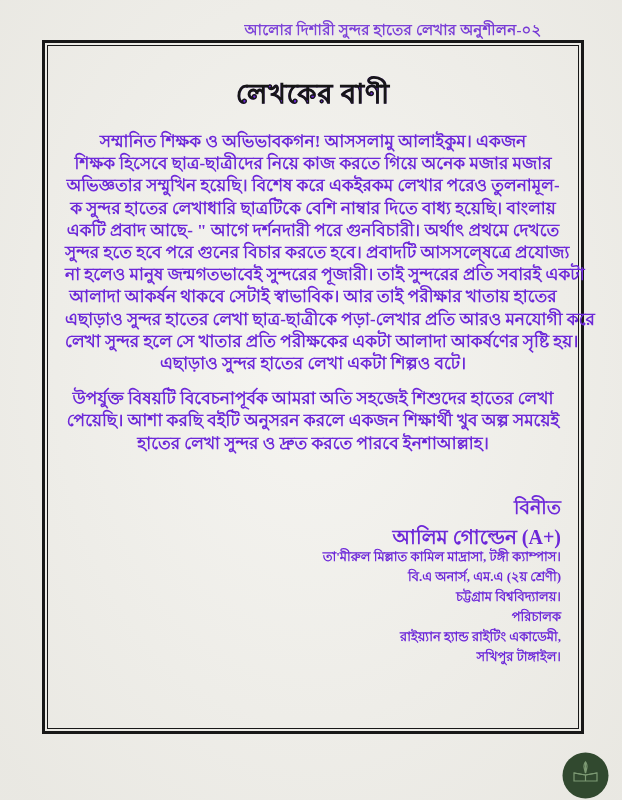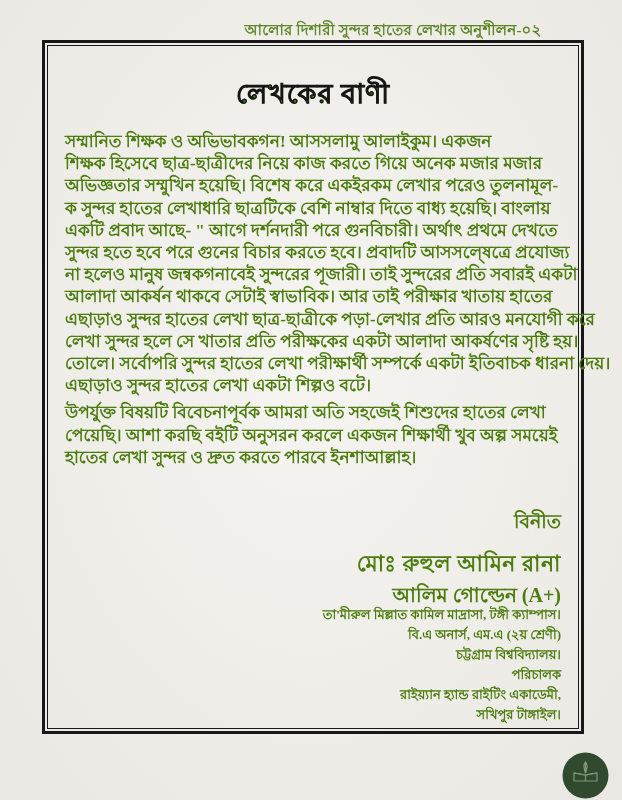--- a/index.html
+++ b/index.html
@@ -2,21 +2,21 @@
 <html><head>
 <meta charset="utf-8">
 <style>
   html, body { margin: 0; padding: 0; background: #ffffff; }
   .page {
     position: relative;
     width: 622px;
     height: 800px;
     background: #f2f1ec;
     font-family: "Liberation Serif", "DejaVu Serif", serif;
-    color: #4d7c0f;
+    color: #6d28d9;
     overflow: hidden;
   }
   
   .page::after {
     content: "";
     position: absolute; inset: 0;
     background: radial-gradient(ellipse at 50% 45%, rgba(255,255,255,0.25), rgba(120,115,100,0.07) 95%);
     pointer-events: none;
   }
   .header {
@@ -52,22 +52,22 @@
     margin-top: 30px;
     letter-spacing: 1px;
     -webkit-text-stroke: 0.5px #161616;
   }
   .body-block {
     margin-top: 13px;
     font-size: 17px;
     font-weight: bold;
     line-height: 22.2px;
   }
-  .para2 { margin-top: 5px; }
-  .line { white-space: nowrap; }
+  .para2 { margin-top: 13px; }
+  .line { white-space: nowrap; text-align: center; }
   .sig {
     text-align: right;
     font-weight: bold;
     margin-top: 38px;
   }
   .sig-salutation { font-size: 19px; }
   .sig-name { font-size: 22px; margin-top: 7px; letter-spacing: 0.5px; }
   .sig-line { font-size: 13px; line-height: 20px; }
   .sig-line.first { font-size: 20px; margin-top: 2px; }
   .badge {
@@ -91,37 +91,35 @@
       <div class="title">লেখকের বাণী</div>
 
       <div class="body-block">
         <div class="para1">
           <div class="line">সম্মানিত শিক্ষক ও অভিভাবকগন! আসসলামু আলাইকুম। একজন</div>
           <div class="line">শিক্ষক হিসেবে ছাত্র-ছাত্রীদের নিয়ে কাজ করতে গিয়ে অনেক মজার মজার</div>
           <div class="line">অভিজ্ঞতার সম্মুখিন হয়েছি। বিশেষ করে একইরকম লেখার পরেও তুলনামূল-</div>
           <div class="line">ক সুন্দর হাতের লেখাধারি ছাত্রটিকে বেশি নাম্বার দিতে বাধ্য হয়েছি। বাংলায়</div>
           <div class="line">একটি প্রবাদ আছে- " আগে দর্শনদারী পরে গুনবিচারী। অর্থাৎ প্রথমে দেখতে</div>
           <div class="line">সুন্দর হতে হবে পরে গুনের বিচার করতে হবে। প্রবাদটি আসসল্ষেত্রে প্রযোজ্য</div>
-          <div class="line">না হলেও মানুষ জন্বকগনাবেই সুন্দরের পূজারী। তাই সুন্দরের প্রতি সবারই একটা</div>
+          <div class="line">না হলেও মানুষ জন্মগতভাবেই সুন্দরের পূজারী। তাই সুন্দরের প্রতি সবারই একটা</div>
           <div class="line">আলাদা আকর্ষন থাকবে সেটাই স্বাভাবিক। আর তাই পরীক্ষার খাতায় হাতের</div>
           <div class="line">এছাড়াও সুন্দর হাতের লেখা ছাত্র-ছাত্রীকে পড়া-লেখার প্রতি আরও মনযোগী করে</div>
           <div class="line">লেখা সুন্দর হলে সে খাতার প্রতি পরীক্ষকের একটা আলাদা আকর্ষণের সৃষ্টি হয়।</div>
-          <div class="line">তোলে। সর্বোপরি সুন্দর হাতের লেখা পরীক্ষার্থী সম্পর্কে একটা ইতিবাচক ধারনা দেয়।</div>
           <div class="line">এছাড়াও সুন্দর হাতের লেখা একটা শিল্পও বটে।</div>
         </div>
         <div class="para2">
           <div class="line">উপর্যুক্ত বিষয়টি বিবেচনাপূর্বক আমরা অতি সহজেই শিশুদের হাতের লেখা</div>
           <div class="line">পেয়েছি। আশা করছি বইটি অনুসরন করলে একজন শিক্ষার্থী খুব অল্প সময়েই</div>
           <div class="line">হাতের লেখা সুন্দর ও দ্রুত করতে পারবে ইনশাআল্লাহ।</div>
         </div>
       </div>
 
       <div class="sig">
         <div class="sig-salutation">বিনীত</div>
-        <div class="sig-name">মোঃ রুহুল আমিন রানা</div>
         <div class="sig-line first">আলিম গোল্ডেন (A+)</div>
         <div class="sig-line">তা'মীরুল মিল্লাত কামিল মাদ্রাসা, টঙ্গী ক্যাম্পাস।</div>
         <div class="sig-line">বি.এ অনার্স, এম.এ (২য় শ্রেণী)</div>
         <div class="sig-line">চট্টগ্রাম বিশ্ববিদ্যালয়।</div>
         <div class="sig-line">পরিচালক</div>
         <div class="sig-line">রাইয়্যান হ্যান্ড রাইটিং একাডেমী,</div>
         <div class="sig-line">সখিপুর টাঙ্গাইল।</div>
       </div>
 
     </div>

